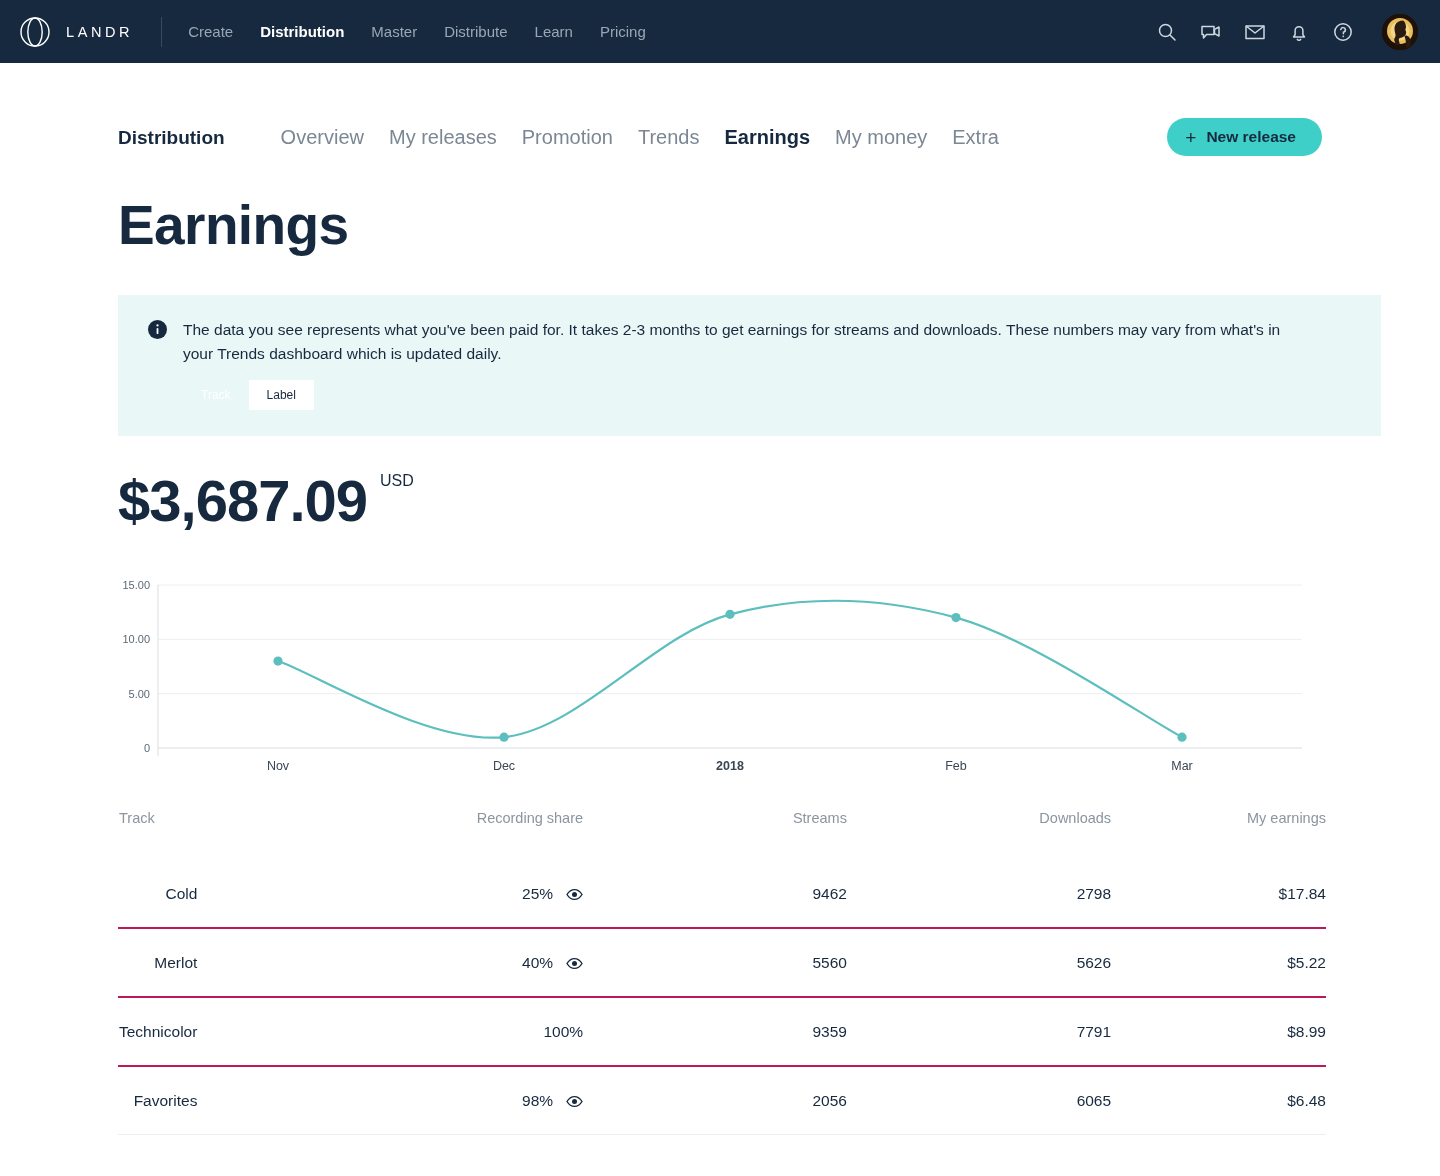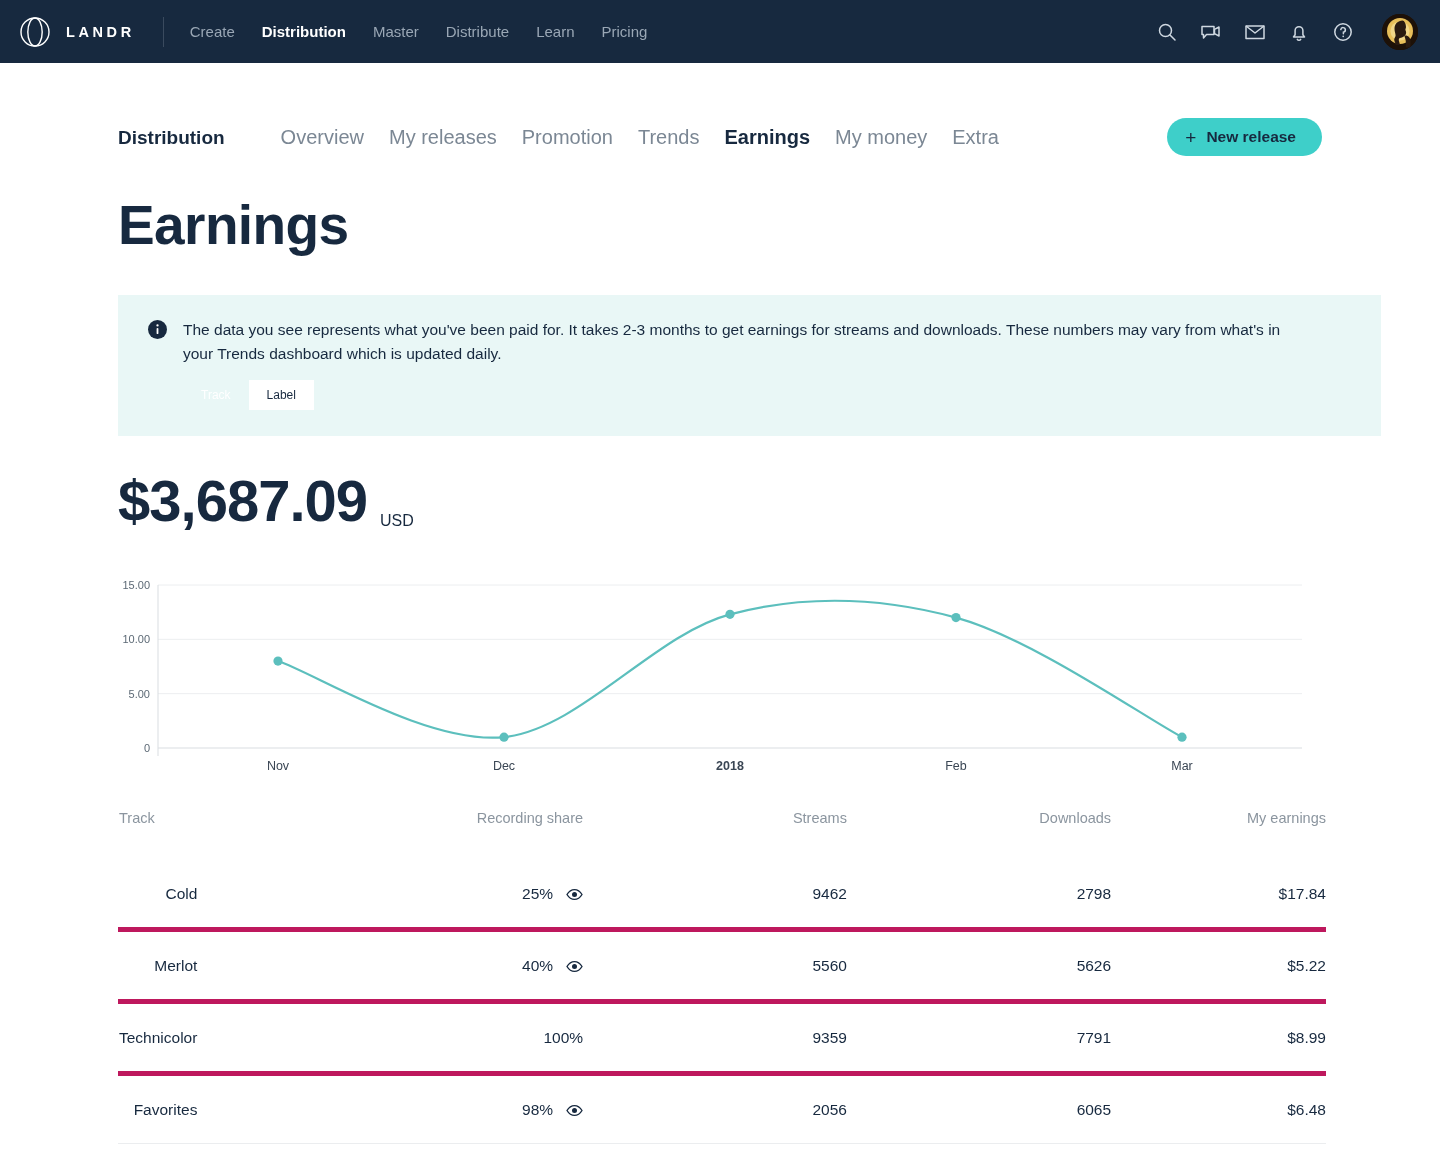--- a/index.html
+++ b/index.html
@@ -21,21 +21,21 @@
     align-items: center;
     padding: 0 16px 0 18px;
     position: relative;
   }
   .brand { display: flex; align-items: center; gap: 14px; }
   .brand-mark { width: 34px; height: 34px; display: block; }
   .brand-name {
     color: #ffffff;
     font-size: 14.5px;
     letter-spacing: 3.6px;
-    font-weight: 700;
+    font-weight: 400;
   }
   .nav-divider {
     width: 1px;
     height: 30px;
     background: #3a4a5e;
     margin: 0 26px 0 28px;
   }
   .mainnav { display: flex; align-items: center; gap: 27px; }
   .mainnav a {
     color: #9aa7b5;
@@ -144,21 +144,21 @@
     font-family: inherit;
   }
   .seg.selected {
     background: #ffffff;
     color: #17293f;
   }
 
   
   .totals { margin-top: 36px; }
   .totals-label { font-size: 15.5px; font-weight: 700; color: #17293f; }
-  .totals-row { display: flex; align-items: flex-end; margin-top: 14px; }
+  .totals-row { display: flex; align-items: flex-start; margin-top: 14px; }
   .totals-amount {
     font-size: 58px;
     font-weight: 700;
     letter-spacing: -1px;
     color: #17293f;
     line-height: 1;
   }
   .totals-currency {
     font-size: 16px;
     color: #17293f;
@@ -185,21 +185,21 @@
     color: #8b959f;
     padding-bottom: 34px;
     text-align: right;
   }
   .earnings-table th.col-track { text-align: left; padding-left: 1px; }
   .earnings-table td {
     font-size: 15.5px;
     color: #17293f;
     padding: 25px 0 24px 0;
     text-align: right;
-    border-top: 5px solid #be185d;
+    border-top: 2px solid #be185d;
   }
   .earnings-table tbody tr:first-child td { border-top: none; }
   .earnings-table tbody tr:last-child td { border-bottom: 1px solid #ebedef; }
   .earnings-table td.col-track { text-align: right; padding-left: 1px; }
   .share-cell { display: inline-flex; align-items: center; gap: 13px; justify-content: flex-end; }
   .eye-btn {
     display: inline-flex; align-items: center; cursor: pointer;
     background: none; border: none; padding: 0; color: #17293f;
   }
   .eye-btn svg { display: block; }

